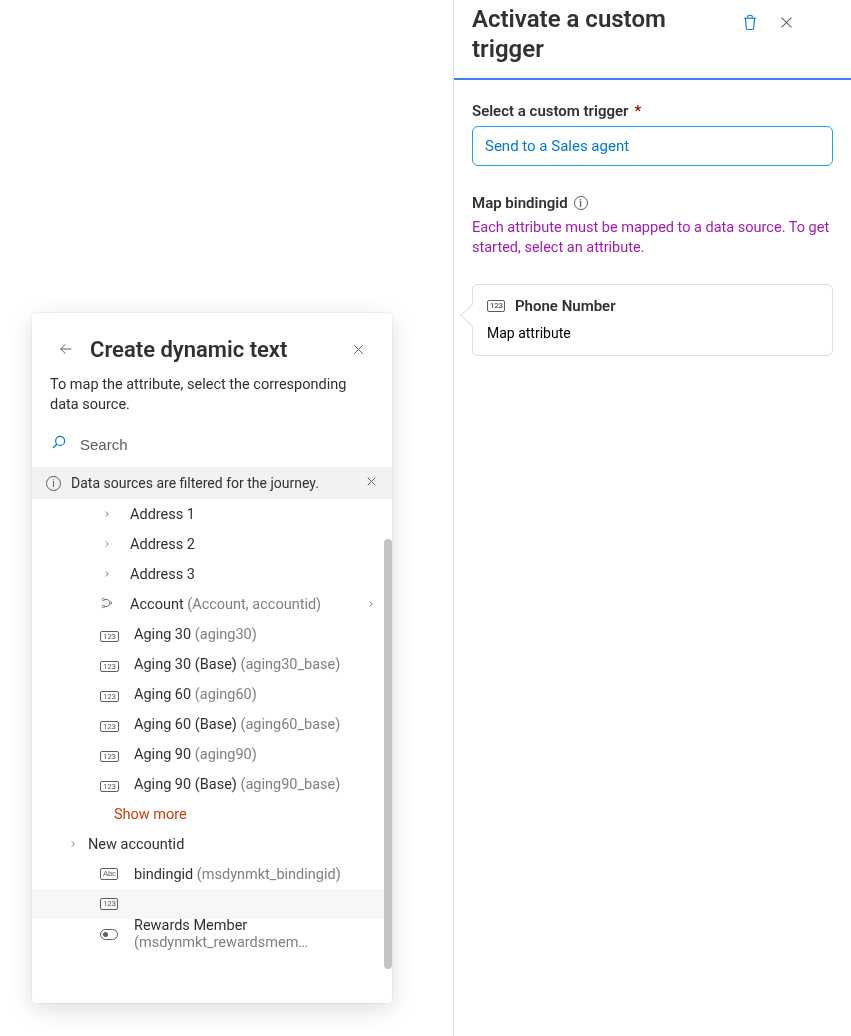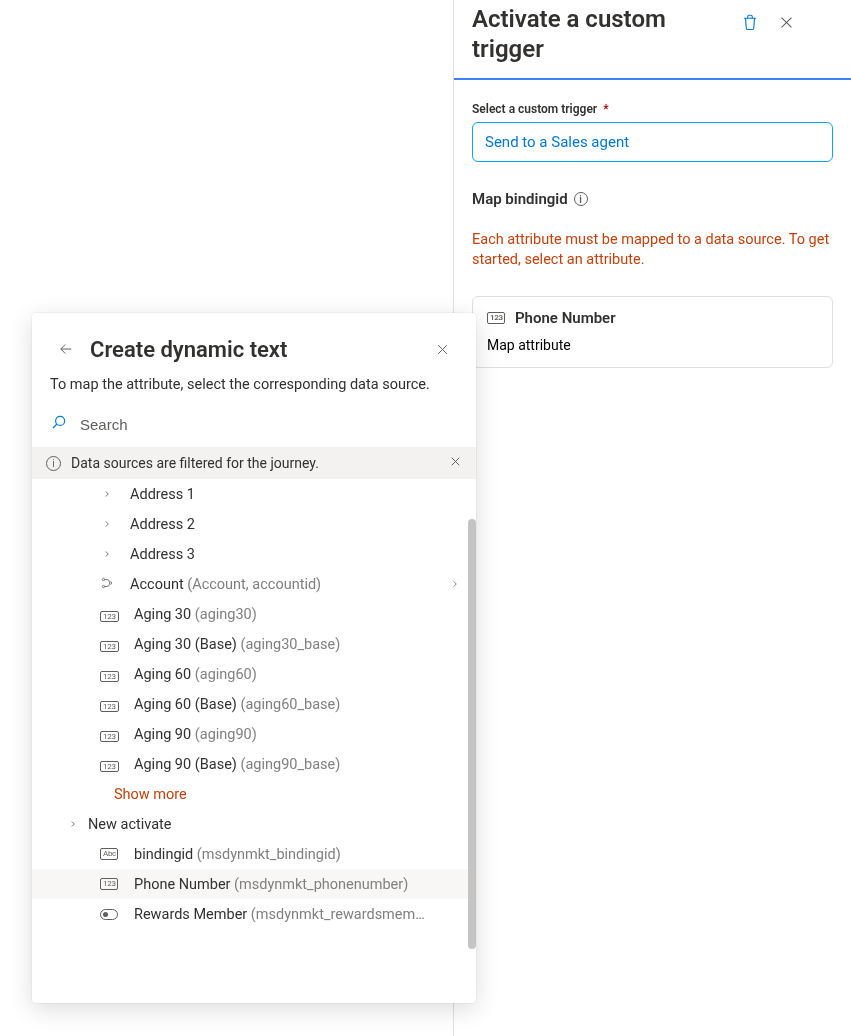--- a/index.html
+++ b/index.html
@@ -46,21 +46,21 @@
     color: #605e5c;
     cursor: pointer;
     border-radius: 4px;
   }
   .hdr-icon-btn.blue { color: #0078d4; }
 
   .rp-section {
     padding: 22px 18px 0 18px;
   }
   .field-label {
-    font-size: 12px;
+    font-size: 15px;
     font-weight: 600;
     display: flex;
     gap: 4px;
     margin-bottom: 6px;
   }
   .req-star { color: #a80000; margin-left:2px;}
   .select-box {
     border: 1px solid #0ea5e9;
     border-radius: 6px;
     padding: 10px 12px;
@@ -108,22 +108,22 @@
     display: inline-flex;
     align-items: center;
     justify-content: center;
     font-size: 10px;
     color: #605e5c;
     cursor: pointer;
   }
   .map-desc {
     font-size: 14.5px;
     line-height: 20px;
-    color: #c2410c;
-    margin-top: 22px;
+    color: #a21caf;
+    margin-top: 6px;
   }
 
   .attr-card {
     margin-top: 26px;
     border: 1px solid #e1dfdd;
     border-radius: 6px;
     padding: 12px 14px 14px 14px;
     position: relative;
   }
   .attr-card::before {
@@ -185,21 +185,21 @@
     font-size: 14px;
     color: #000000;
     cursor: pointer;
   }
 
   
   .popup {
     position: absolute;
     left: 32px;
     top: 313px;
-    width: 444px;
+    width: 360px;
     height: 690px;
     background: #fff;
     border-radius: 4px;
     box-shadow: 0 6px 24px rgba(0,0,0,0.14), 0 0 0 1px rgba(0,0,0,0.03);
     overflow: hidden;
     display: flex;
     flex-direction: column;
   }
   .pp-head {
     display: flex;
@@ -460,33 +460,32 @@
           <span style="width:18px;margin-left:14px;"><span class="num-icon">123</span></span>
           <span>Aging 90 (Base) <span class="meta">(aging90_base)</span></span>
         </div>
         <div class="row showmore">Show more</div>
         <div class="row lvl0">
           <span class="chev">
             <svg width="10" height="10" viewBox="0 0 24 24" fill="none" stroke="currentColor" stroke-width="2">
               <path d="M9 6l6 6-6 6"></path>
             </svg>
           </span>
-          <span>New activate</span>
+          <span>New accountid</span>
         </div>
         <div class="row lvl1 withicon ">
           <span style="width:18px;margin-left:14px;display:flex;align-items:center;">
             <span class="abc-icon">Abc</span>
           </span>
           <span>bindingid <span class="meta">(msdynmkt_bindingid)</span></span>
         </div>
         <div class="row lvl1 withicon highlight">
           <span style="width:18px;margin-left:14px;display:flex;align-items:center;">
             <span class="num-icon">123</span>
           </span>
-          <span>Phone Number <span class="meta">(msdynmkt_phonenumber)</span></span>
         </div>
         <div class="row lvl1 withicon ">
           <span style="width:18px;margin-left:14px;display:flex;align-items:center;">
             <span class="toggle-icon"></span>
           </span>
           <span>Rewards Member <span class="meta">(msdynmkt_rewardsmem…</span></span>
         </div>
       </div>
     <div class="scroll-indicator"></div>
   </div>

